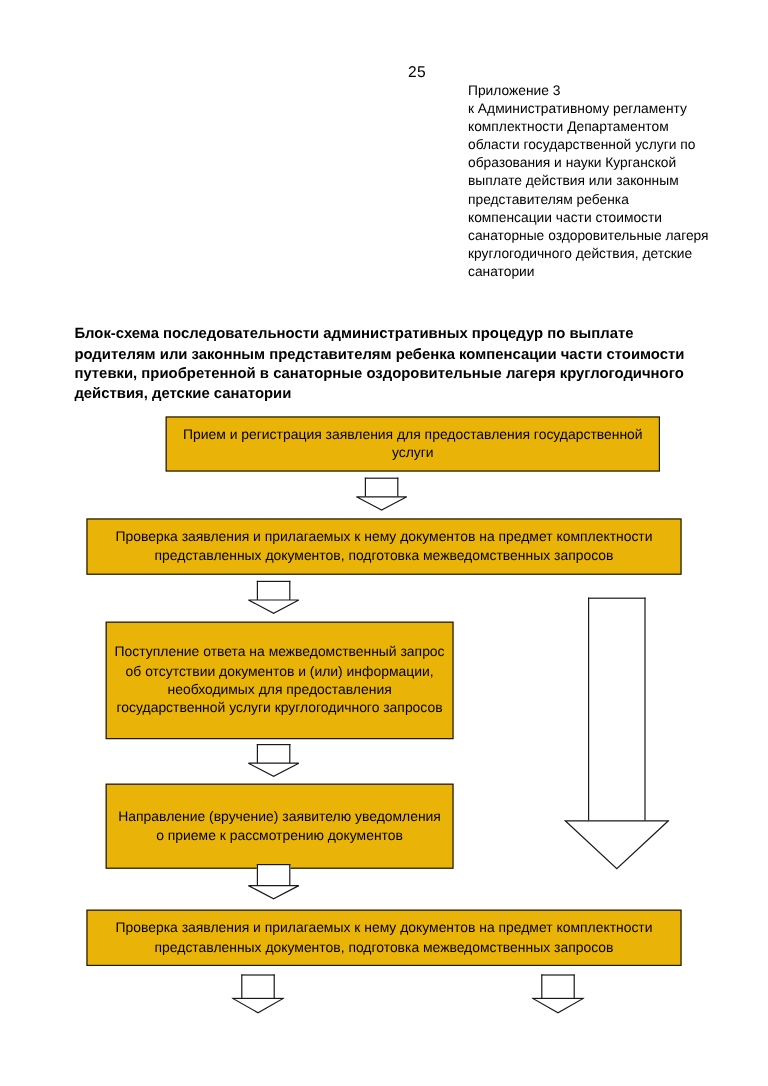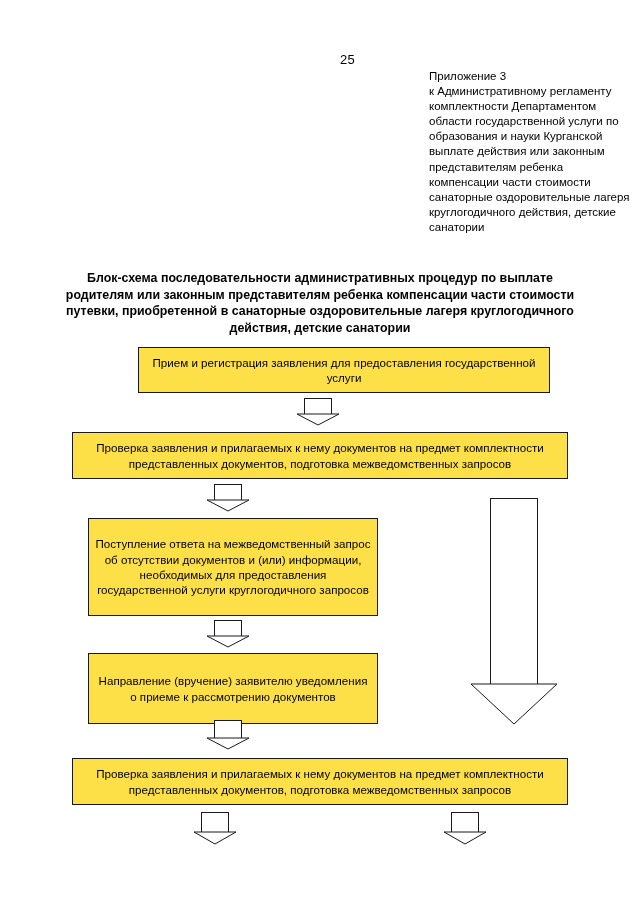--- a/index.html
+++ b/index.html
@@ -34,40 +34,39 @@
   .appendix-block {
     position: absolute;
     left: 390px;
     top: 69px;
     width: 246px;
     font-size: 11.5px;
     line-height: 15.1px;
     text-align: left;
     letter-spacing: 0px;
   }
-  .appendix-block div { white-space: pre; margin-left: 39px; }
+  .appendix-block div { white-space: pre; }
 
   
   .chart-title {
     position: absolute;
     left: 62px;
     top: 270px;
     width: 516px;
     font-size: 12.4px;
     line-height: 16.6px;
     font-weight: bold;
-    text-align: center;
   }
 
   
   .fc-box {
     position: absolute;
     box-sizing: border-box;
     border: 1px solid #1a1a1a;
-    background: #fde047;
+    background: #eab308;
     display: flex;
     align-items: center;
     justify-content: center;
     text-align: center;
     font-size: 11.6px;
     line-height: 15.4px;
     padding: 2px 6px;
   }
   .fc-box .txt { width: 100%; }
 

